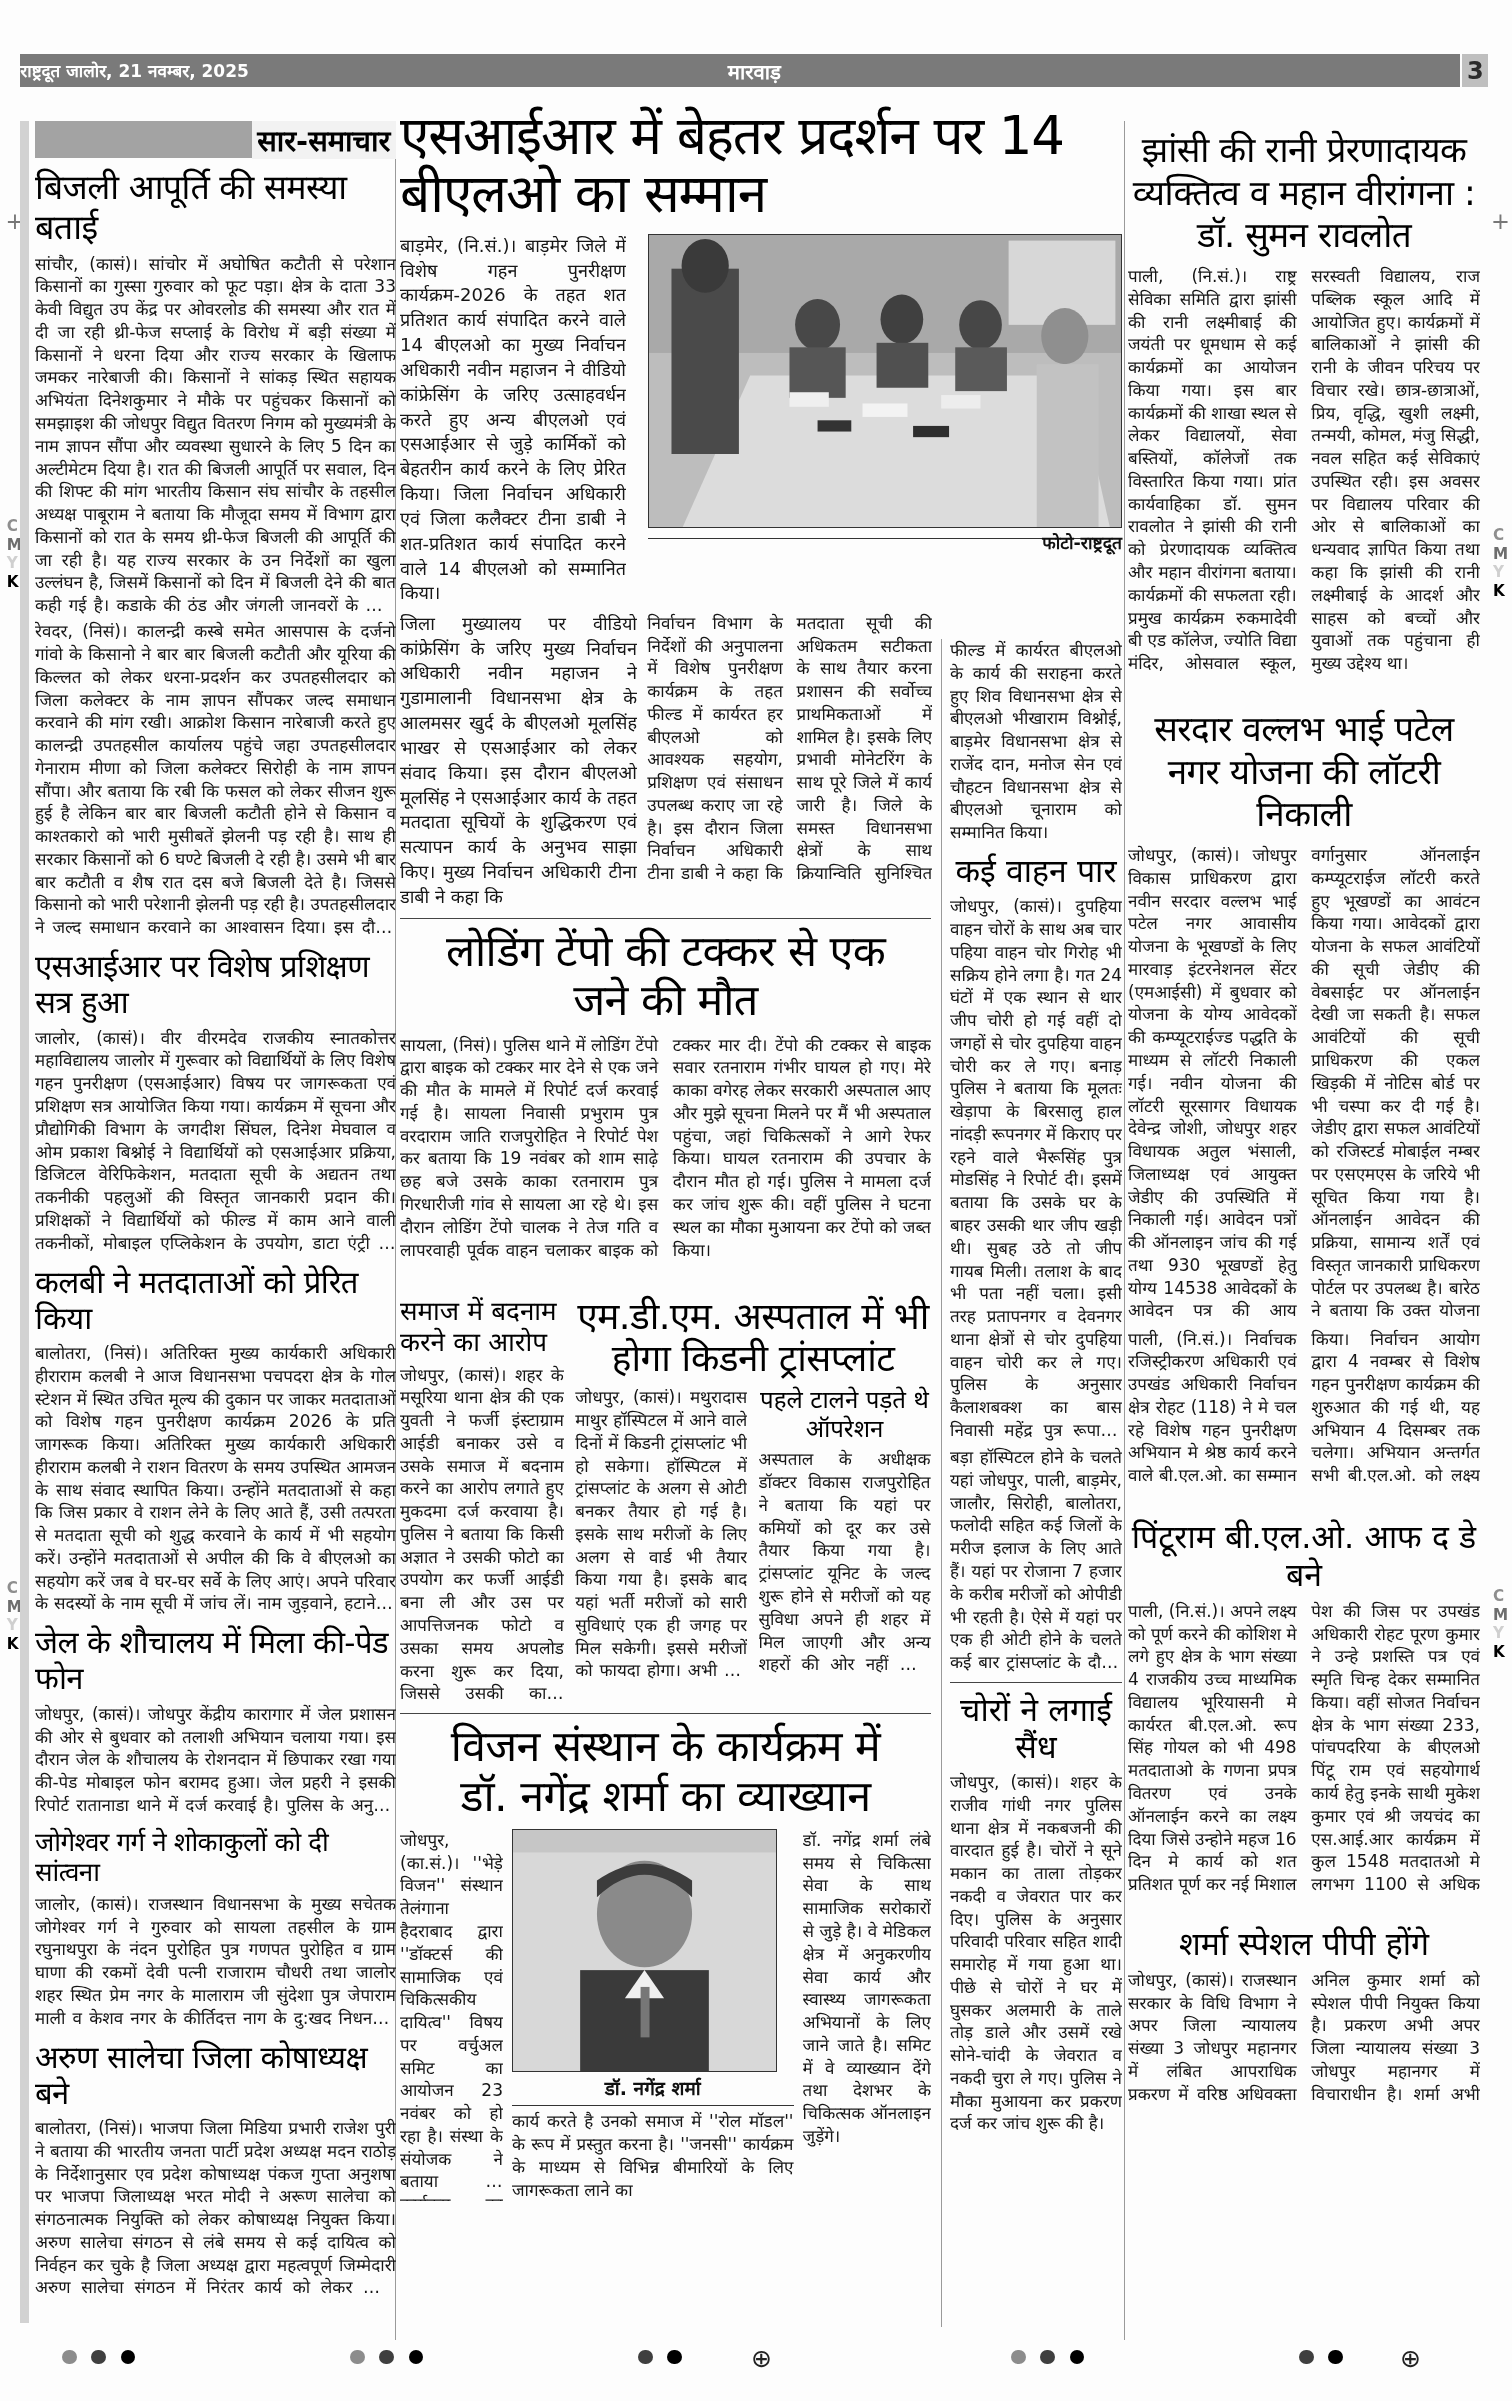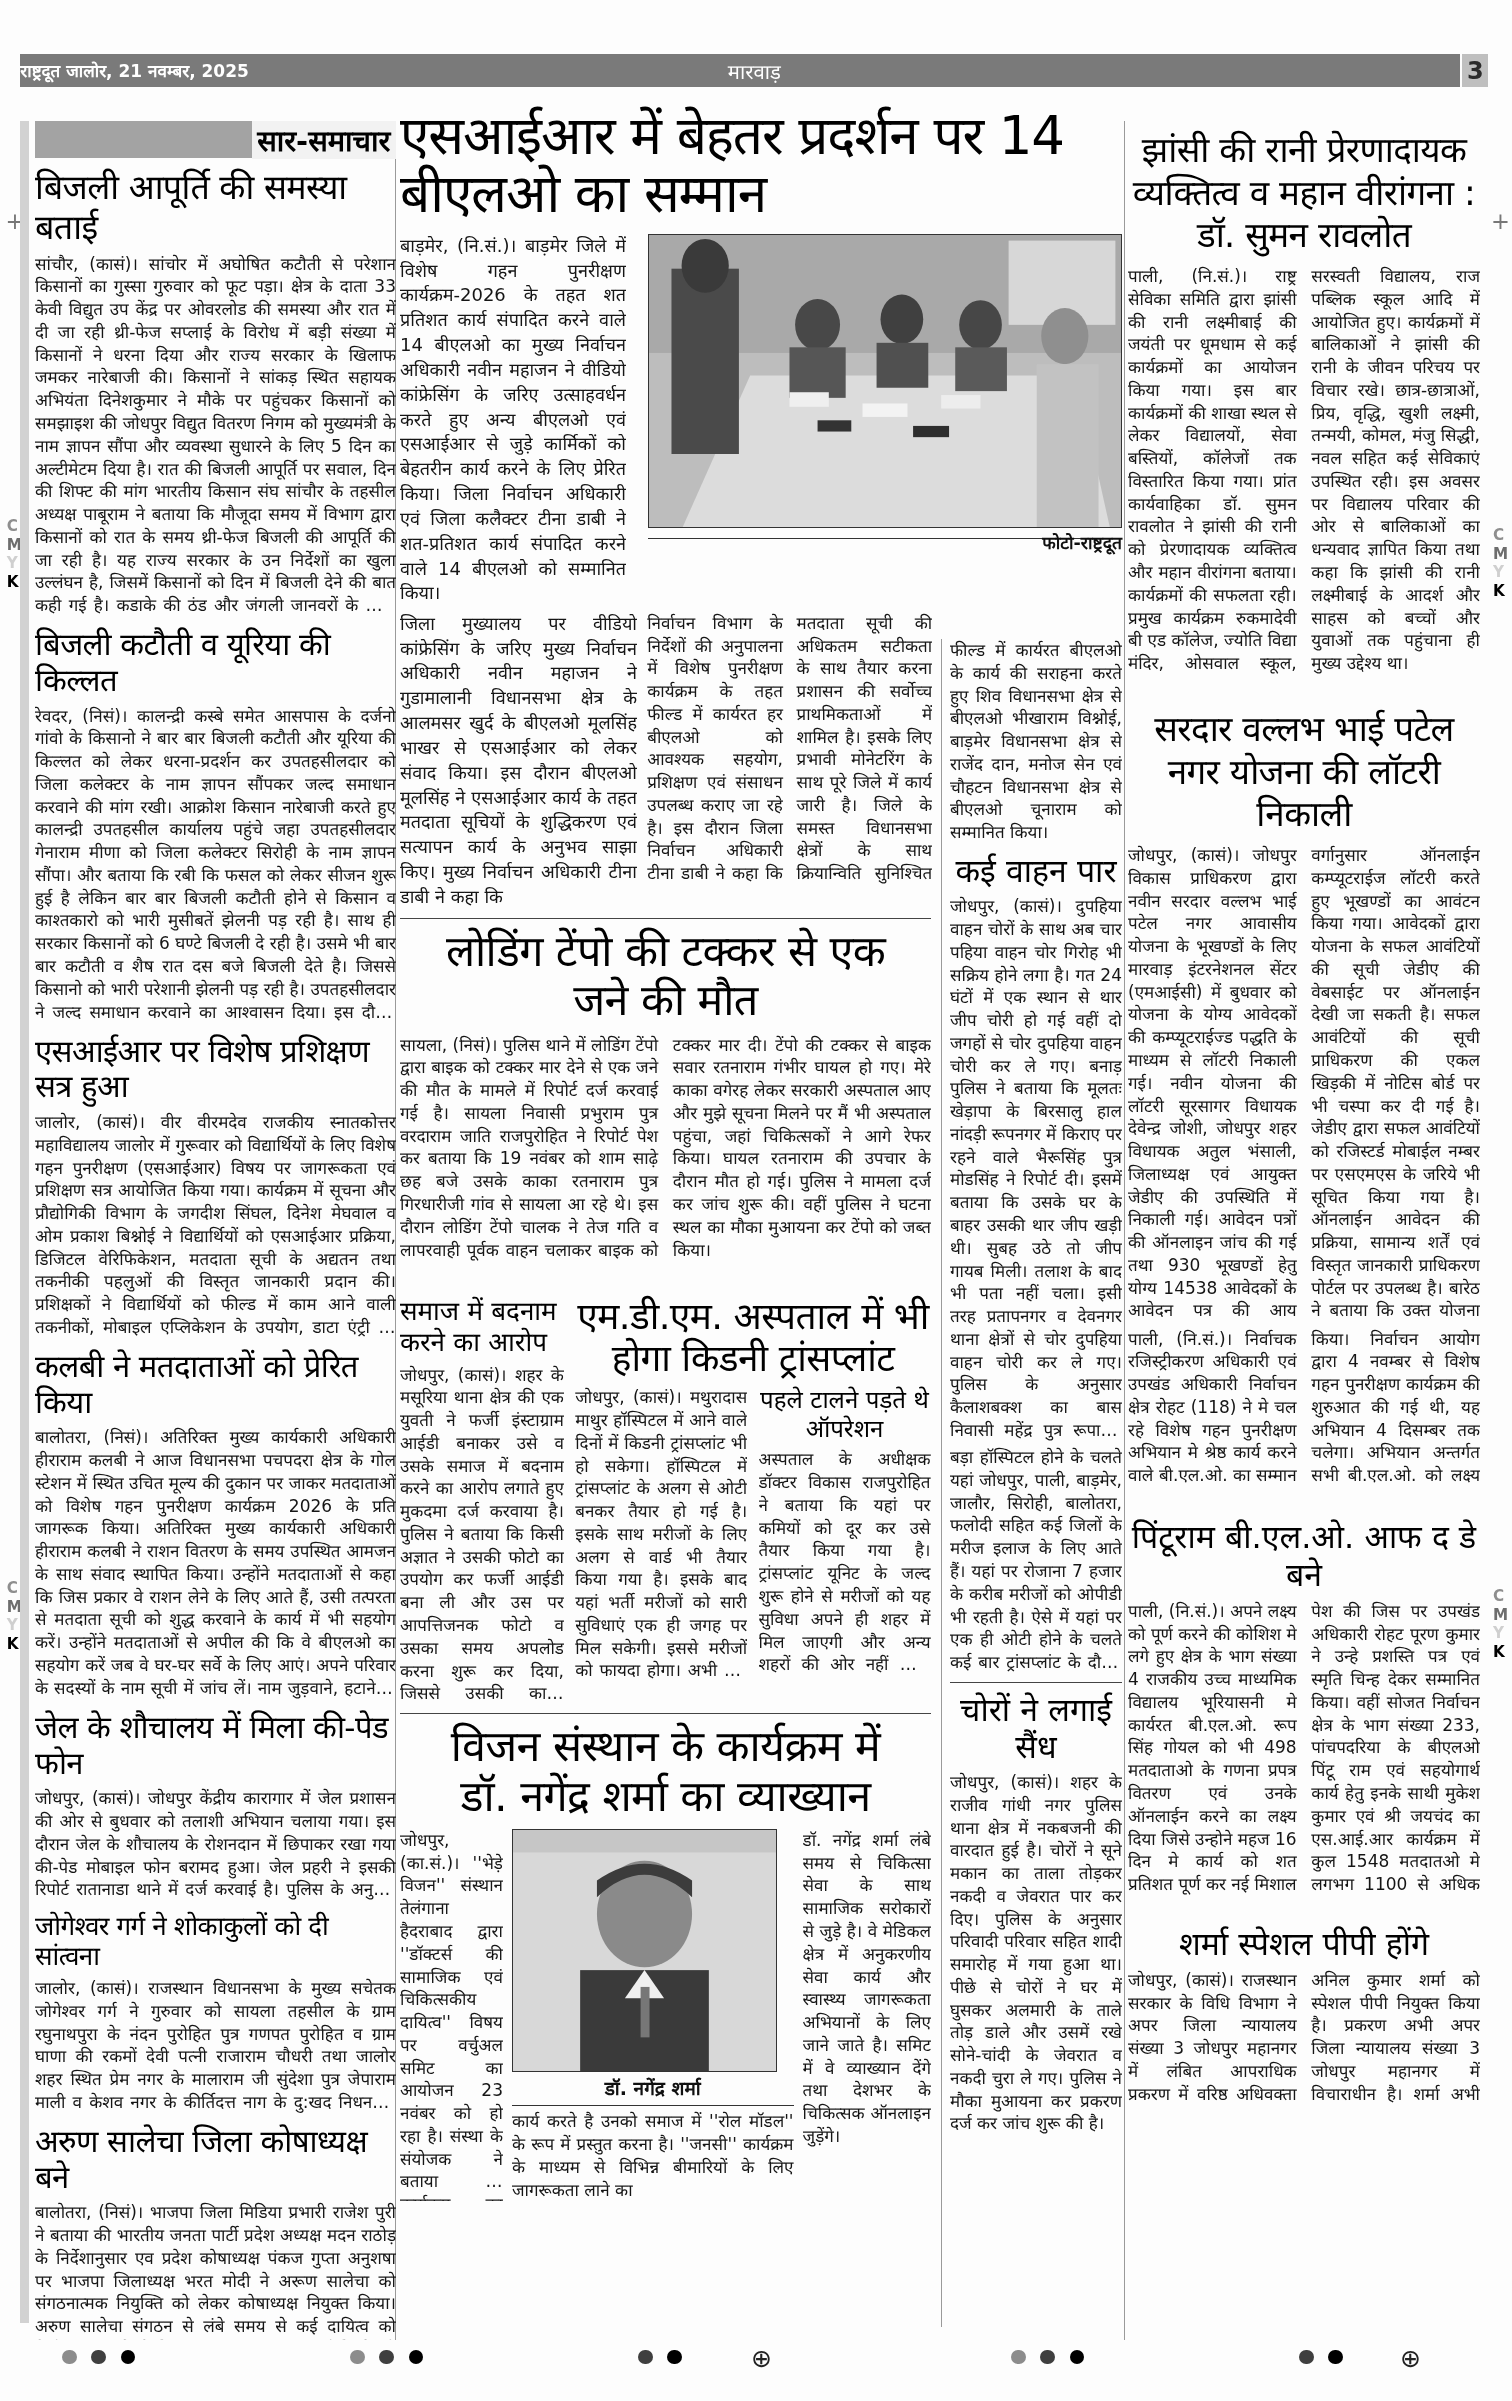--- a/index.html
+++ b/index.html
@@ -4,21 +4,21 @@
 <style>
   * { margin:0; padding:0; box-sizing:border-box; }
   html,body { background:#e9e9e9; }
   .page { position:relative; width:1512px; height:2401px; background:#fdfdfd;
           font-family:"DejaVu Sans","Liberation Sans",sans-serif; color:#101010; overflow:hidden; }
 
   
   .masthead { position:absolute; left:20.3px; top:54px; width:1468px; height:33px;
               background:#7a7a7a; display:flex; align-items:center; color:#fff; }
   .masthead .date { font-size:17px; font-weight:bold; width:463px; }
-  .masthead .section { flex:1; text-align:center; font-size:20.3px; font-weight:normal; }
+  .masthead .section { flex:1; text-align:center; font-size:20.3px; font-weight:bold; }
   .masthead .pagebox { width:28px; height:33px; background:#bfbfbf; color:#2b2b2b;
                        font-size:24px; font-weight:bold; display:flex; align-items:center; justify-content:center;
                        border-left:2.3px solid #fdfdfd; margin-left:435px; }
 
   
   .body { font-size:17px; line-height:1.34; text-align:justify; color:#151515; }
   .clamp { display:-webkit-box; -webkit-box-orient:vertical; overflow:hidden; }
   h1,h2,h3,h4 { color:#000; font-weight:normal; }
   .hr { border:none; border-top:1.7px solid #444; margin:8px 0; }
   .vline { position:absolute; width:1.1px; background:#9a9a9a; }
@@ -126,21 +126,20 @@
   <div class="vline" style="left:1124px; top:121px; height:2219px;"></div>
 
   <section class="col-left">
     <div class="tab">
       <span>सार-समाचार</span>
     </div>
 
     <h2 style="font-size:34px;">बिजली आपूर्ति की समस्या बताई</h2>
     <p class="body clamp" style="-webkit-line-clamp:16;">सांचौर, (कासं)। सांचोर में अघोषित कटौती से परेशान किसानों का गुस्सा गुरुवार को फूट पड़ा। क्षेत्र के दाता 33 केवी विद्युत उप केंद्र पर ओवरलोड की समस्या और रात में दी जा रही थ्री-फेज सप्लाई के विरोध में बड़ी संख्या में किसानों ने धरना दिया और राज्य सरकार के खिलाफ जमकर नारेबाजी की। किसानों ने सांकड़ स्थित सहायक अभियंता दिनेशकुमार ने मौके पर पहुंचकर किसानों को समझाइश की जोधपुर विद्युत वितरण निगम को मुख्यमंत्री के नाम ज्ञापन सौंपा और व्यवस्था सुधारने के लिए 5 दिन का अल्टीमेटम दिया है। रात की बिजली आपूर्ति पर सवाल, दिन की शिफ्ट की मांग भारतीय किसान संघ सांचौर के तहसील अध्यक्ष पाबूराम ने बताया कि मौजूदा समय में विभाग द्वारा किसानों को रात के समय थ्री-फेज बिजली की आपूर्ति की जा रही है। यह राज्य सरकार के उन निर्देशों का खुला उल्लंघन है, जिसमें किसानों को दिन में बिजली देने की बात कही गई है। कडाके की ठंड और जंगली जानवरों के खतरे के बीच रात में सिंचाई करना जोखिम भरा है। जोधपुर विधुत वितरण निगम सांकड के सहायक अभियंता दिनेश कुमार ने बताया कि किसानों की लोड की समस्या जिसकी वजह से रात्रि 3 शिफ्ट लाइट दी जा रही है। समझाइश की 5 दिन में एस्टीमेट बनाकर उच्चाधिकारियों भेजेंगे समस्या का समाधान हो सके।</p>
 
-    <h2>बिजली कटौती व यूरिया की किल्लत</h2>
     <p class="body clamp" style="-webkit-line-clamp:14;">रेवदर, (निसं)। कालन्द्री कस्बे समेत आसपास के दर्जनो गांवो के किसानो ने बार बार बिजली कटौती और यूरिया की किल्लत को लेकर धरना-प्रदर्शन कर उपतहसीलदार को जिला कलेक्टर के नाम ज्ञापन सौंपकर जल्द समाधान करवाने की मांग रखी। आक्रोश किसान नारेबाजी करते हुए कालन्द्री उपतहसील कार्यालय पहुंचे जहा उपतहसीलदार गेनाराम मीणा को जिला कलेक्टर सिरोही के नाम ज्ञापन सौंपा। और बताया कि रबी कि फसल को लेकर सीजन शुरू हुई है लेकिन बार बार बिजली कटौती होने से किसान व काश्तकारो को भारी मुसीबतें झेलनी पड़ रही है। साथ ही सरकार किसानों को 6 घण्टे बिजली दे रही है। उसमे भी बार बार कटौती व शैष रात दस बजे बिजली देते है। जिससे किसानो को भारी परेशानी झेलनी पड़ रही है। उपतहसीलदार ने जल्द समाधान करवाने का आश्वासन दिया। इस दौरान चेलाराम, दिलीप सिंह राठौड, माधुसिह देवडा, शैतानसिंह, जीवाराम, पीरसिह, ओकदान, मेघाराम, चुनीलाल, गजेन्द्र सिंह, दलपतसिंह, कस्तूर, पीराराम, मगनलाल, नोनाराम, फुलसिंह, अशोक, क्षेणिदान, वीसाराम, जेपाराम, देपाराम, विजय, प्रवीण, छोगालाल, पीरसिह, हरिसिंह, मोतीसिंह, छैलसिंह, नरेन्द्र सिंह, नारायण, जीवाराम सहित कई जने मौजूद रहे।</p>
 
     <h2>एसआईआर पर विशेष प्रशिक्षण सत्र हुआ</h2>
     <p class="body clamp" style="-webkit-line-clamp:10;">जालोर, (कासं)। वीर वीरमदेव राजकीय स्नातकोत्तर महाविद्यालय जालोर में गुरूवार को विद्यार्थियों के लिए विशेष गहन पुनरीक्षण (एसआईआर) विषय पर जागरूकता एवं प्रशिक्षण सत्र आयोजित किया गया। कार्यक्रम में सूचना और प्रौद्योगिकी विभाग के जगदीश सिंघल, दिनेश मेघवाल व ओम प्रकाश बिश्नोई ने विद्यार्थियों को एसआईआर प्रक्रिया, डिजिटल वेरिफिकेशन, मतदाता सूची के अद्यतन तथा तकनीकी पहलुओं की विस्तृत जानकारी प्रदान की। प्रशिक्षकों ने विद्यार्थियों को फील्ड में काम आने वाली तकनीकों, मोबाइल एप्लिकेशन के उपयोग, डाटा एंट्री की सही विधि और त्रुटिरहित कार्यप्रणाली के बारे में प्रायोगिक प्रशिक्षण दिया। विद्यार्थियों ने भी उत्साहपूर्वक सहभागिता करते हुए कई महत्वपूर्ण प्रश्न पूछे। कॉलेज प्रशासन ने एसआईआर टीम का आभार व्यक्त करते हुए कहा कि ऐसे प्रशिक्षण कार्यक्रम विद्यार्थियों को तकनीकी समझ व प्रशासनिक प्रक्रियाओं से जोड़ने में अत्यंत सहायक सिद्ध होते हैं।</p>
 
     <h2>कलबी ने मतदाताओं को प्रेरित किया</h2>
     <p class="body clamp" style="-webkit-line-clamp:12;">बालोतरा, (निसं)। अतिरिक्त मुख्य कार्यकारी अधिकारी हीराराम कलबी ने आज विधानसभा पचपदरा क्षेत्र के गोल स्टेशन में स्थित उचित मूल्य की दुकान पर जाकर मतदाताओं को विशेष गहन पुनरीक्षण कार्यक्रम 2026 के प्रति जागरूक किया। अतिरिक्त मुख्य कार्यकारी अधिकारी हीराराम कलबी ने राशन वितरण के समय उपस्थित आमजन के साथ संवाद स्थापित किया। उन्होंने मतदाताओं से कहा कि जिस प्रकार वे राशन लेने के लिए आते हैं, उसी तत्परता से मतदाता सूची को शुद्ध करवाने के कार्य में भी सहयोग करें। उन्होंने मतदाताओं से अपील की कि वे बीएलओ का सहयोग करें जब वे घर-घर सर्वे के लिए आएं। अपने परिवार के सदस्यों के नाम सूची में जांच लें। नाम जुड़वाने, हटाने या त्रुटि सुधार के लिए आवश्यक फॉर्म समय पर भरें। उन्होने आमजन से विशेष गहन पुनरीक्षण कार्य में आवश्यक सहयोग की अपील करते हुए कहा कि एक शुद्ध मतदाता सूची ही एक मजबूत लोकतंत्र का आधार है।</p>
 
     <h2>जेल के शौचालय में मिला की-पेड फोन</h2>
     <p class="body clamp" style="-webkit-line-clamp:5;">जोधपुर, (कासं)। जोधपुर केंद्रीय कारागार में जेल प्रशासन की ओर से बुधवार को तलाशी अभियान चलाया गया। इस दौरान जेल के शौचालय के रोशनदान में छिपाकर रखा गया की-पेड मोबाइल फोन बरामद हुआ। जेल प्रहरी ने इसकी रिपोर्ट रातानाडा थाने में दर्ज करवाई है। पुलिस के अनुसार बैरक नंबर 3 में बंद कैदियों से इस संबंध में पूछताछ की जा रही है। जेल में इस तरह फोन मिलने का यह कोई पहला मामला नहीं है, इससे पहले भी तलाशी के दौरान मोबाइल फोन बरामद हो चुके हैं।</p>

